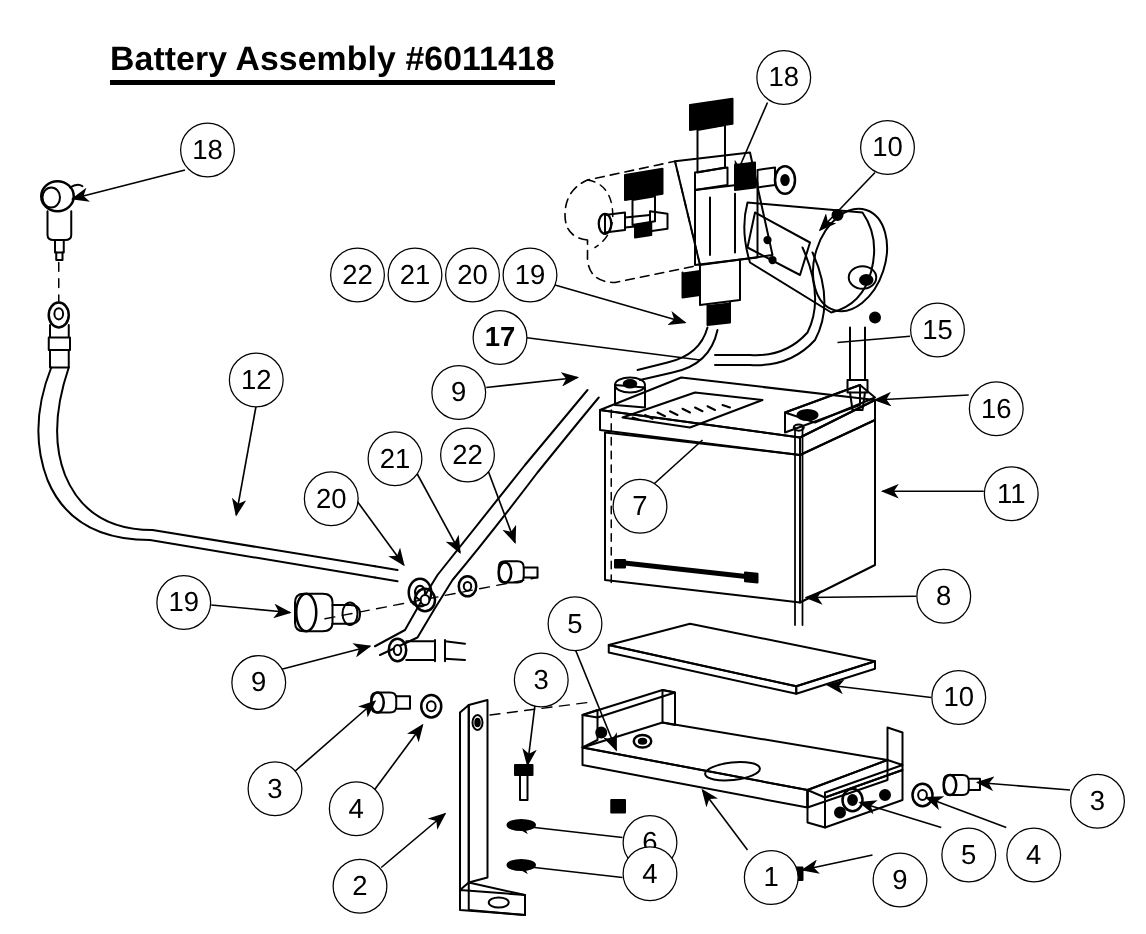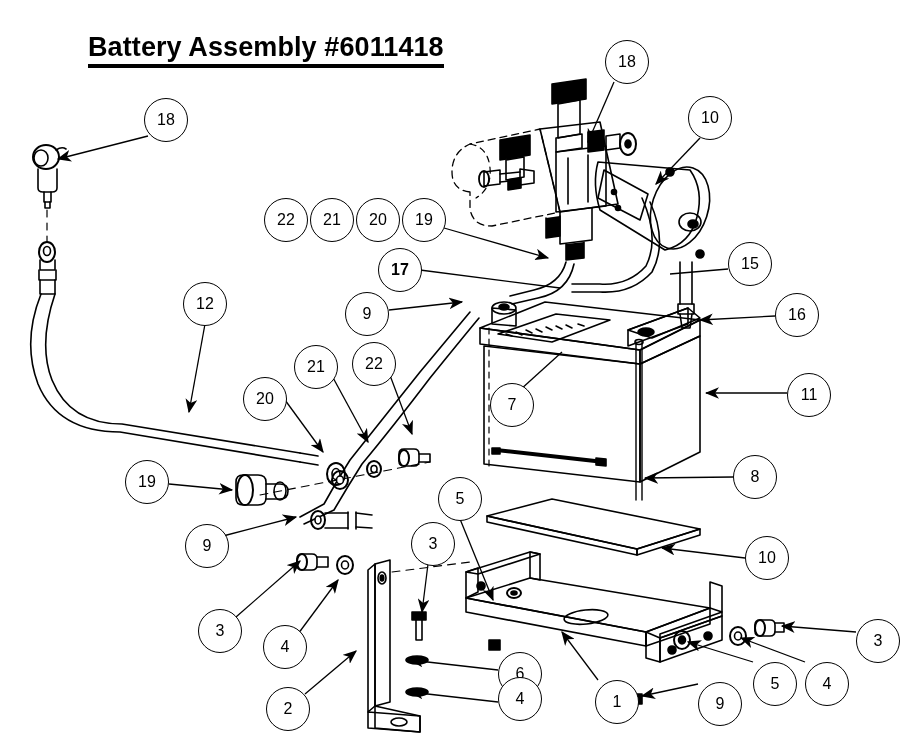--- a/index.html
+++ b/index.html
@@ -5,21 +5,21 @@
   html,body{margin:0;padding:0;background:#ffffff;}
   body{width:917px;height:747px;overflow:hidden;
        font-family:"Liberation Sans", sans-serif;color:#000;}
   #stage{position:relative;width:917px;height:747px;background:#fff;margin-top:12px;}
   #stage svg{position:absolute;left:0;top:0;}
   .ttl{position:absolute;left:88px;top:20px;font-size:27px;font-weight:bold;
        letter-spacing:0.1px;border-bottom:4px solid #000;padding-bottom:2px;
        line-height:30px;white-space:nowrap;}
   .bub{position:absolute;border:1.7px solid #000;border-radius:50%;
        background:#fff;display:flex;align-items:center;justify-content:center;
-       font-size:16px;line-height:1;font-weight:400;box-sizing:border-box;}
+       font-size:22px;line-height:1;font-weight:400;box-sizing:border-box;}
 </style>
 </head>
 <body>
 
 <div id="stage">
 
   <div class="ttl">Battery Assembly #6011418</div>
 
   <svg width="917" height="747" viewBox="0 0 917 747">
     <defs>
@@ -296,21 +296,21 @@
       </div>
       <div class="bub" style="left: 605px; top: 28px; width: 44px; height: 44px;">
         <span>18</span>
       </div>
       <div class="bub" style="left: 688px; top: 84px; width: 44px; height: 44px;">
         <span>10</span>
       </div>
       <div class="bub" style="left: 728px; top: 230px; width: 44px; height: 44px;">
         <span>15</span>
       </div>
-      <div class="bub" style="left: 775px; top: 281px; width: 44px; height: 44px;">
+      <div class="bub" style="left: 775px; top: 293px; width: 44px; height: 44px;">
         <span>16</span>
       </div>
       <div class="bub" style="left: 787px; top: 361px; width: 44px; height: 44px;">
         <span>11</span>
       </div>
       <div class="bub" style="left: 733px; top: 443px; width: 44px; height: 44px;">
         <span>8</span>
       </div>
       <div class="bub" style="left: 745px; top: 524px; width: 44px; height: 44px;">
         <span>10</span>

